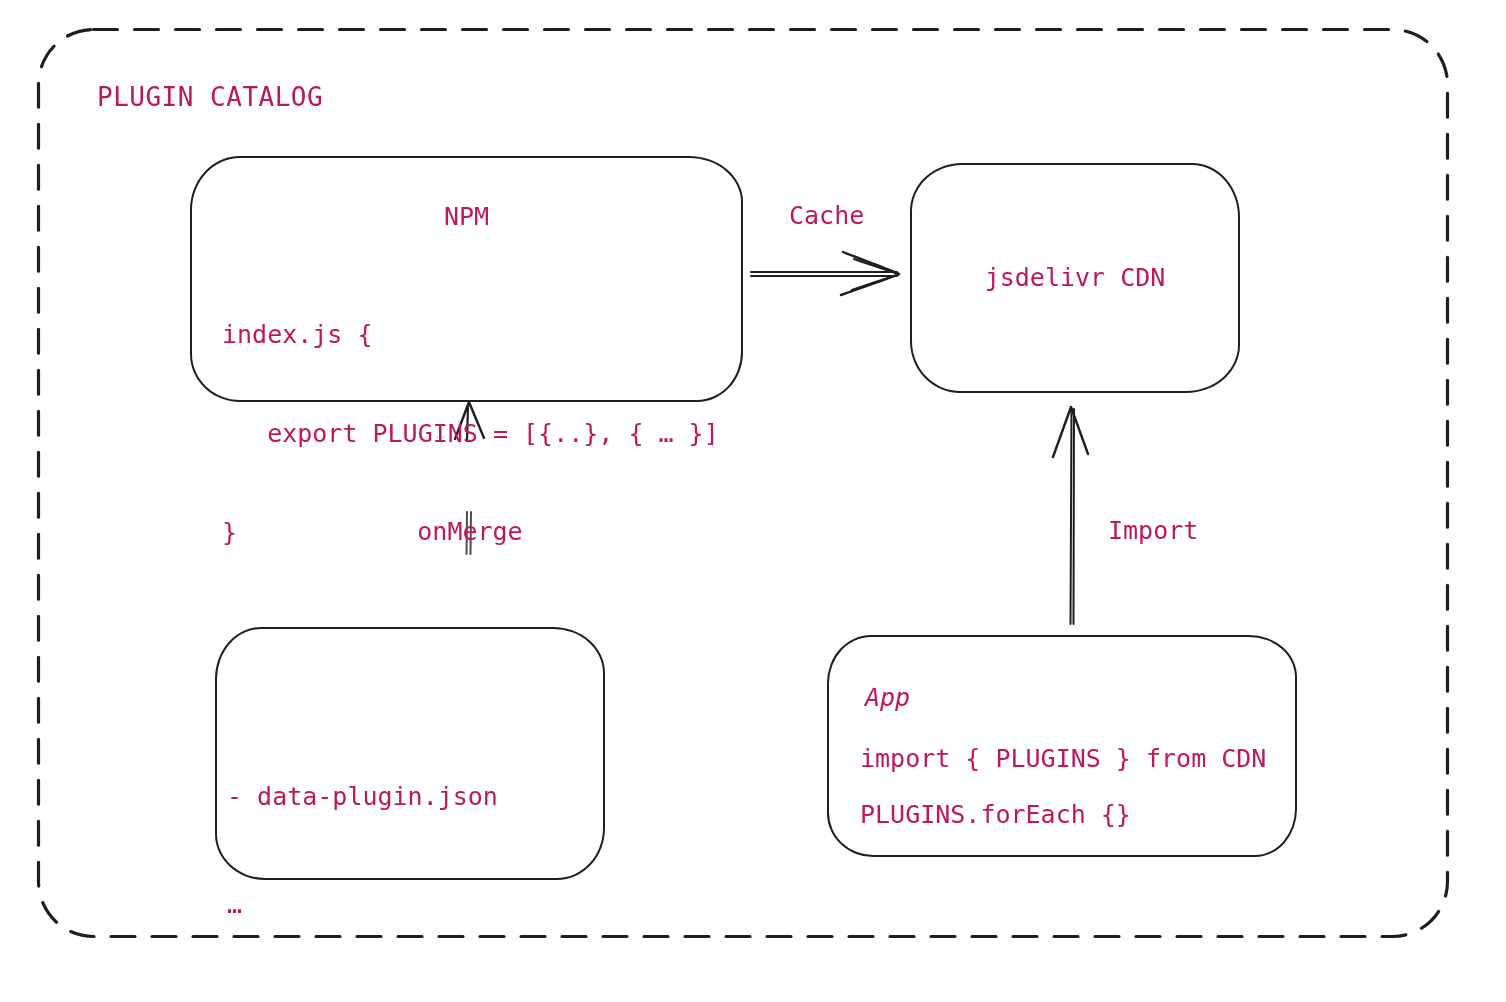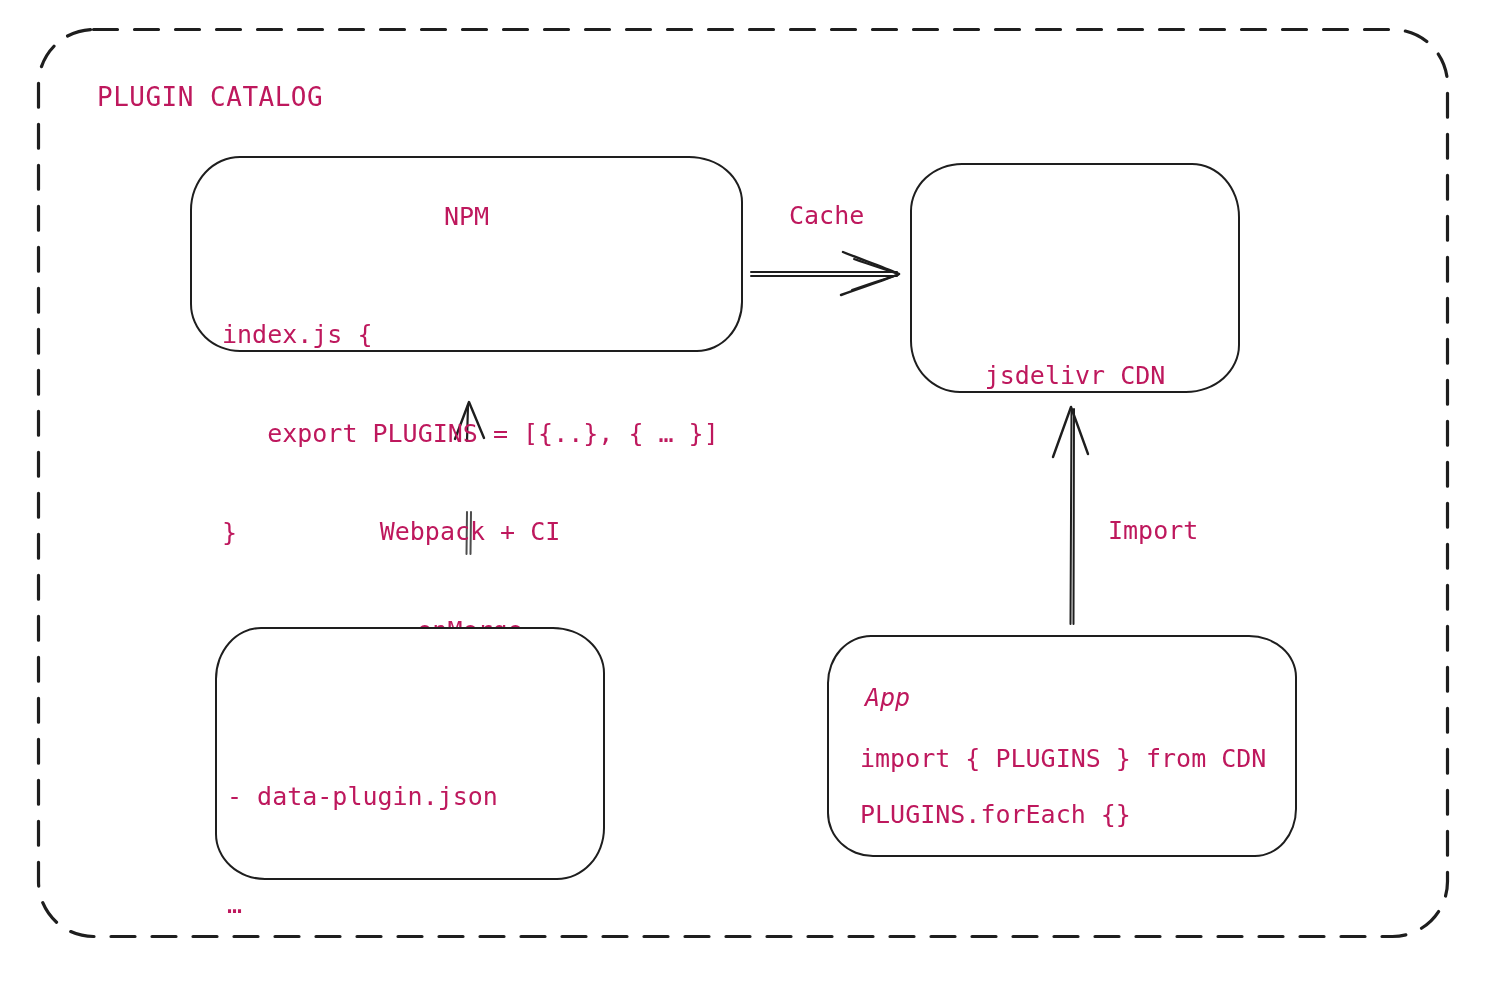--- a/index.html
+++ b/index.html
@@ -25,29 +25,29 @@
     line-height: 30px;
     white-space: pre;
     color: #be185d;
   }
   .node {
     position: absolute;
     border: 2.5px solid #1e1e1e;
     background: #ffffff;
   }
   .node-npm {
-    left: 190px; top: 156px; width: 553px; height: 196px;
+    left: 190px; top: 156px; width: 553px; height: 246px;
     border-radius: 50px 54px 46px 50px / 54px 46px 50px 48px;
   }
   .npm-title { left: 0; right: 0; top: 44px; text-align: center; }
   .npm-code  { left: 30px; top: 94px; line-height: 33px; }
   .node-cdn {
     left: 910px; top: 163px; width: 330px; height: 230px;
     border-radius: 52px 48px 54px 50px / 48px 54px 48px 52px;
-    display: flex; align-items: flex-end; justify-content: center;
+    display: flex; align-items: center; justify-content: center;
   }
   .cdn-label { position: static; font-size: 25px; white-space: pre; }
   .node-repo {
     left: 215px; top: 627px; width: 390px; height: 253px;
     border-radius: 46px 52px 48px 50px / 52px 46px 52px 46px;
   }
   .repo-files { left: 10px; top: 78px; line-height: 36px; }
   .node-app {
     left: 827px; top: 635px; width: 470px; height: 222px;
     border-radius: 44px 48px 42px 46px / 48px 42px 48px 44px;
@@ -105,21 +105,20 @@
     </div>
   </div>
 
   <div class="node node-cdn">
     <div class="txt cdn-label">jsdelivr CDN</div>
   </div>
 
   <div class="txt cache-label">Cache</div>
 
   <div class="txt build-label">
-    <div>Webpack + CI</div>
     <div>onMerge</div>
   </div>
 
   <div class="node node-repo">
     <div class="txt repo-files">
       <div>- data-plugin.json</div>
       <div>…</div>
     </div>
   </div>
 

